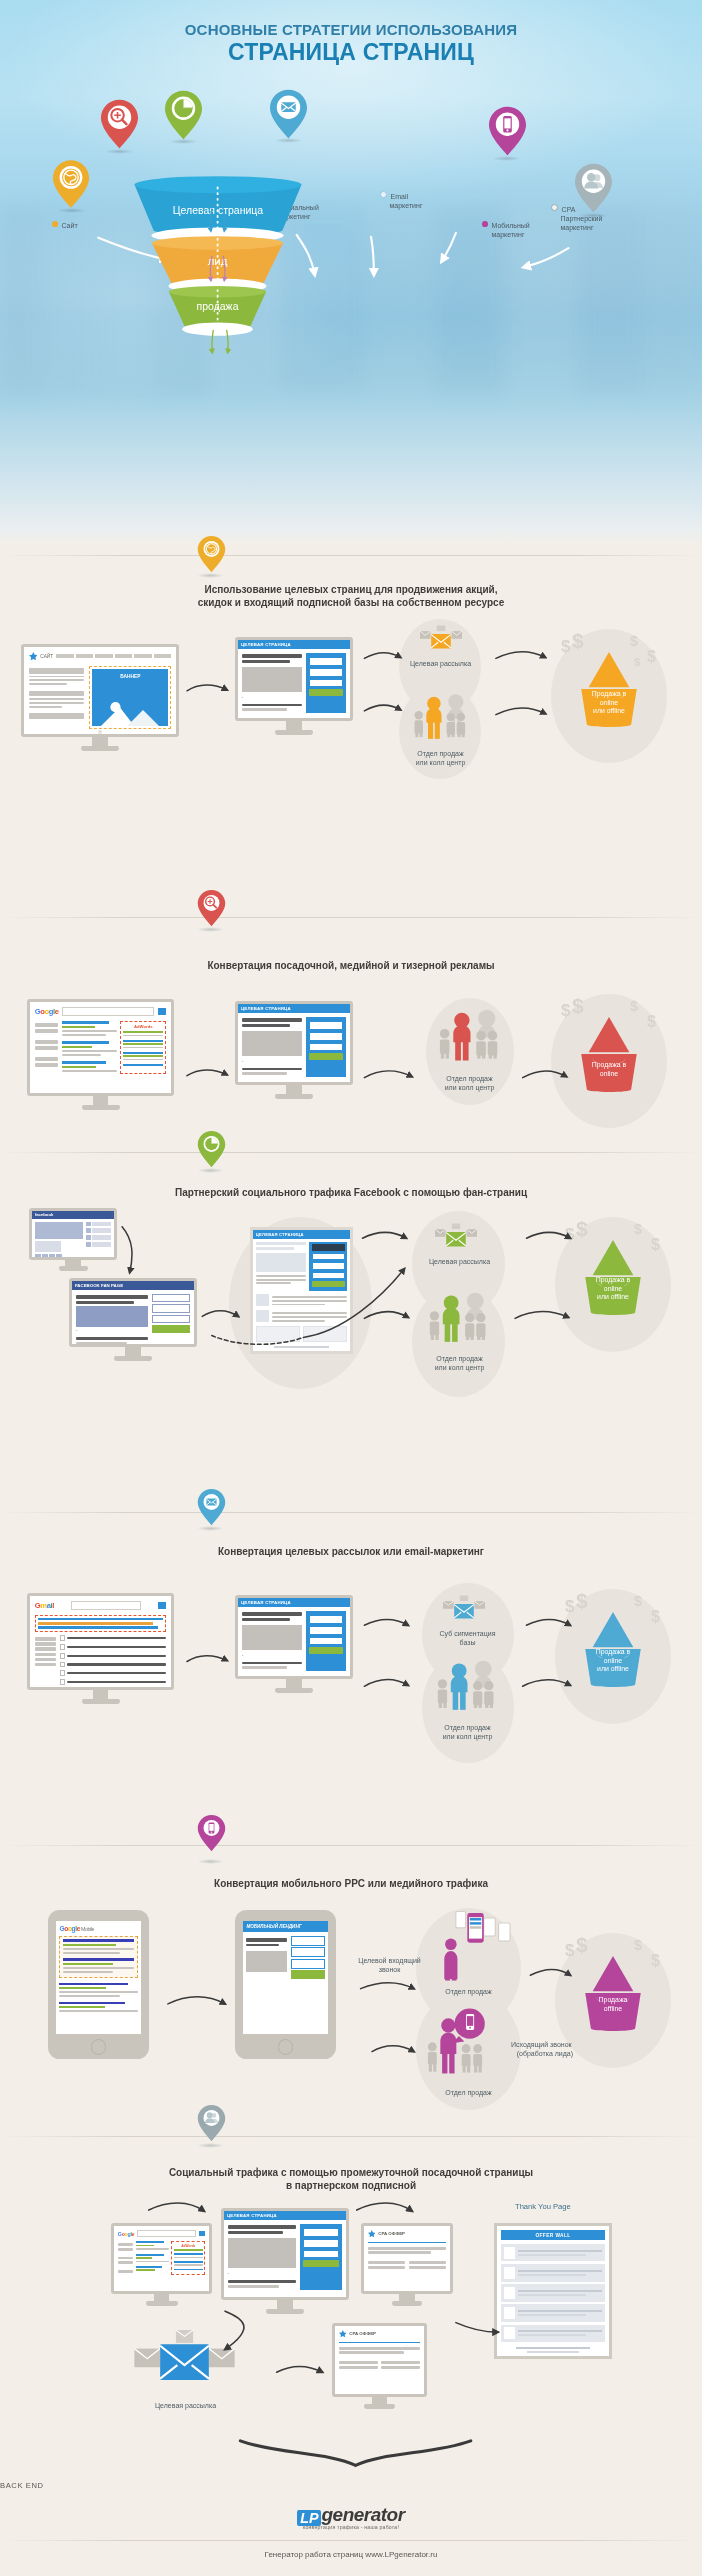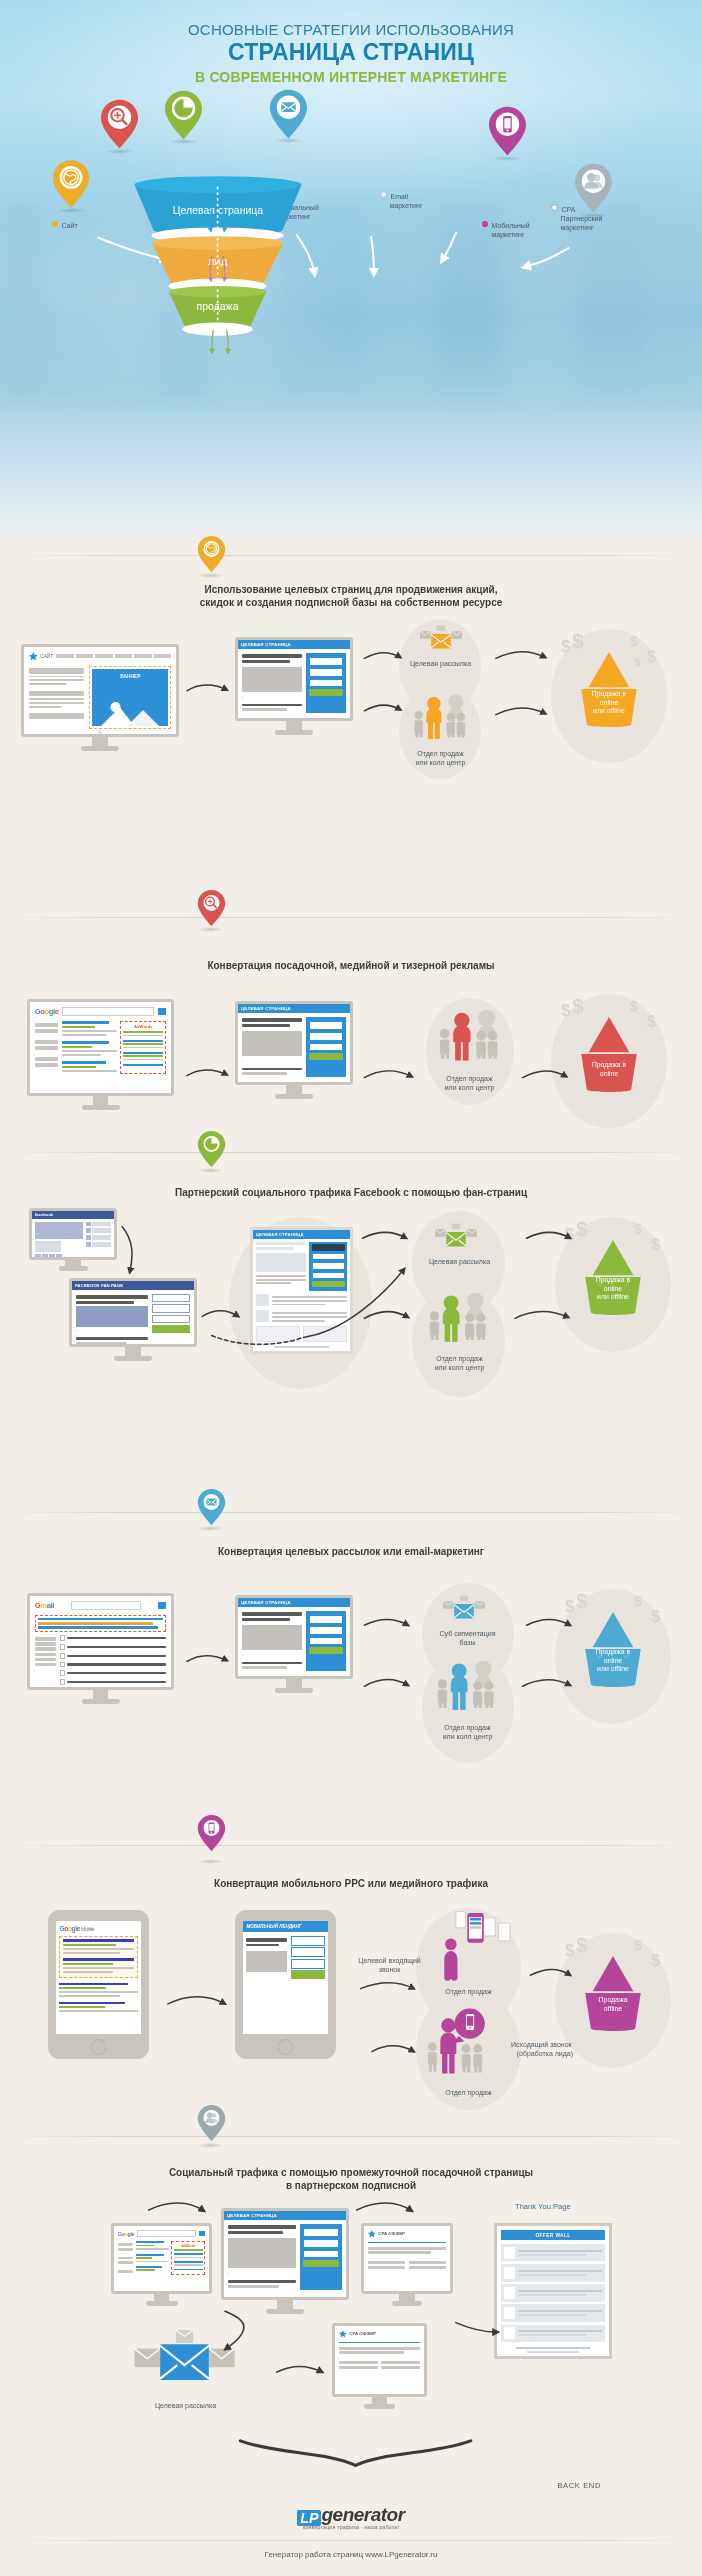--- a/index.html
+++ b/index.html
@@ -26,21 +26,21 @@
     background:
       linear-gradient(90deg,rgba(140,185,210,.35) 0 6%,rgba(120,170,200,.15) 6% 14%,rgba(150,195,215,.30) 14% 22%,
       rgba(110,165,195,.20) 22% 30%,rgba(160,200,220,.28) 30% 40%,rgba(120,170,200,.18) 40% 52%,
       rgba(155,198,218,.30) 52% 62%,rgba(115,168,198,.22) 62% 72%,rgba(165,205,222,.30) 72% 82%,
       rgba(125,172,202,.20) 82% 92%,rgba(150,195,215,.28) 92% 100%);
     filter:blur(8.6px);opacity:.75;
   }
   .hero h1{
     position:absolute;left:0;right:0;top:21px;text-align:center;margin:0;
   }
-  .t1{display:block;font-size:15px;font-weight:normal;letter-spacing:0.2px;color:#2f7ea8;}
+  .t1{display:block;font-size:15px;font-weight:bold;letter-spacing:0.2px;color:#2f7ea8;}
   .t2{display:block;font-size:23px;font-weight:bold;color:#1a7fb3;margin-top:1px;letter-spacing:0.2px;}
   .t3{display:block;font-size:14px;font-weight:bold;color:#8cb83e;margin-top:2.9px;letter-spacing:0.2px;}
 
   
   .pin{position:absolute;}
   .pinshape{
     position:absolute;width:100%;height:100%;
   }
   .pinshape svg{display:block;width:100%;height:100%;overflow:visible;}
   .pinlabel{position:absolute;font-size:7px;line-height:9.2px;color:#4d5a63;}
@@ -85,21 +85,20 @@
 <body>
 
 <div id="page">
 
   <div class="hero">
     <div class="blurcity"></div>
 
     <h1>
       <span class="t1">ОСНОВНЫЕ СТРАТЕГИИ ИСПОЛЬЗОВАНИЯ</span>
       <span class="t2">СТРАНИЦА СТРАНИЦ</span>
-      <span class="t3">В СОВРЕМЕННОМ ИНТЕРНЕТ МАРКЕТИНГЕ</span>
     </h1>
 
     <div class="pin" style="left:52px;top:159px;width:38px;height:50px;">
       <div class="pinshape">
         <svg viewBox="0 0 40 52">
             <path d="M20 1C9.5 1 1 9.4 1 19.6 1 31 14 44 20 51c6-7 19-20 19-31.4C39 9.4 30.5 1 20 1z" fill="#edad2b"></path>
         <circle cx="20" cy="19" r="12" fill="#fff"></circle>
             <circle cx="20" cy="19" r="9.4" fill="#edad2b"></circle>
         <circle cx="20" cy="19" r="7.6" fill="none" stroke="#fff" stroke-width="1.5"></circle>
         <path d="M14 15c2 1 3 3 5 2.5s3-2 4.5-1 2.5 3 1 4.5-4 1-5 2.5.5 3 2 3.5" fill="none" stroke="#fff" stroke-width="1.3"></path>
@@ -291,21 +290,21 @@
       <circle cx="20" cy="19" r="11" fill="#fff"></circle>
           <circle cx="20" cy="19" r="8.6" fill="#edad2b"></circle>
       <circle cx="20" cy="19" r="7" fill="none" stroke="#fff" stroke-width="1.4"></circle>
       <path d="M14.6 15.6c2 1 3 2.6 4.6 2.2s2.8-1.8 4.2-.9 2.3 2.8.9 4.2-3.7.9-4.6 2.3.5 2.8 1.8 3.2" fill="none" stroke="#fff" stroke-width="1.2"></path>
         </svg>
     </div>
     <div class="pshadow" style="left:197px;top:70px;width:27px;"></div>
 
     <div class="sect-title" style="position:absolute;top:80px;width:702px;">
       <span>Использование целевых страниц для продвижения акций,</span><br>
-      <span>скидок и создания подписной базы на собственном ресурсе</span>
+      <span>скидок и входящий подписной базы на собственном ресурсе</span>
     </div>
 
     <div class="blob" style="left:399px;top:116px;width:82px;height:95px;"></div>
     <div class="blob" style="left:399px;top:181px;width:82px;height:95px;"></div>
     <div class="blob" style="left:551px;top:126px;width:116px;height:134px;"></div>
 
     <div class="monitor" style="left:21px;top:141px;width:158px;">
       <div class="mon-screen" style="height:93px;padding:4.8px;">
         <div style="display:flex;align-items:center;gap:2.9px;">
           <svg width="8.6" height="8.6" viewBox="0 0 10 10">
@@ -1342,21 +1341,21 @@
       <defs>
           <marker id="da6" viewBox="0 0 10 10" refX="7" refY="5" markerWidth="5" markerHeight="5" orient="auto">
             <path d="M0 0 L10 5 L0 10 z" fill="#3a3a3a"></path>
           </marker>
         </defs>
     </svg>
 
     <svg style="position:absolute;left:237px;top:311px;width:239px;height:34px;overflow:visible" viewBox="0 0 250 36" width="239" height="34">
       <path d="M2 2 C40 16 96 14 124 28 C152 14 208 16 246 2" fill="none" stroke="#3a3a3a" stroke-width="3.2" stroke-linecap="round"></path>
     </svg>
-    <div style="position:absolute;left:0;top:353px;width:601px;text-align:right;font-size:7.6px;color:#5a5651;letter-spacing:0.6px">BACK END</div>
+    <div style="position:absolute;left:0;top:353px;width:601px;text-align:left;font-size:7.6px;color:#5a5651;letter-spacing:0.6px">BACK END</div>
 
     <div class="logo" style="position:absolute;left:0;top:376px;width:702px">
       <span class="lp">LP</span><span class="gen">generator</span>
       <div class="tag">конвертация трафика - наша работа!</div>
     </div>
     <div class="divider" style="position:absolute;top:412px;width:702px;"></div>
     <div class="footer-txt" style="position:absolute;left:0;top:422px;width:702px">Генератор работа страниц www.LPgenerator.ru</div>
   </div>
 
 </div>

